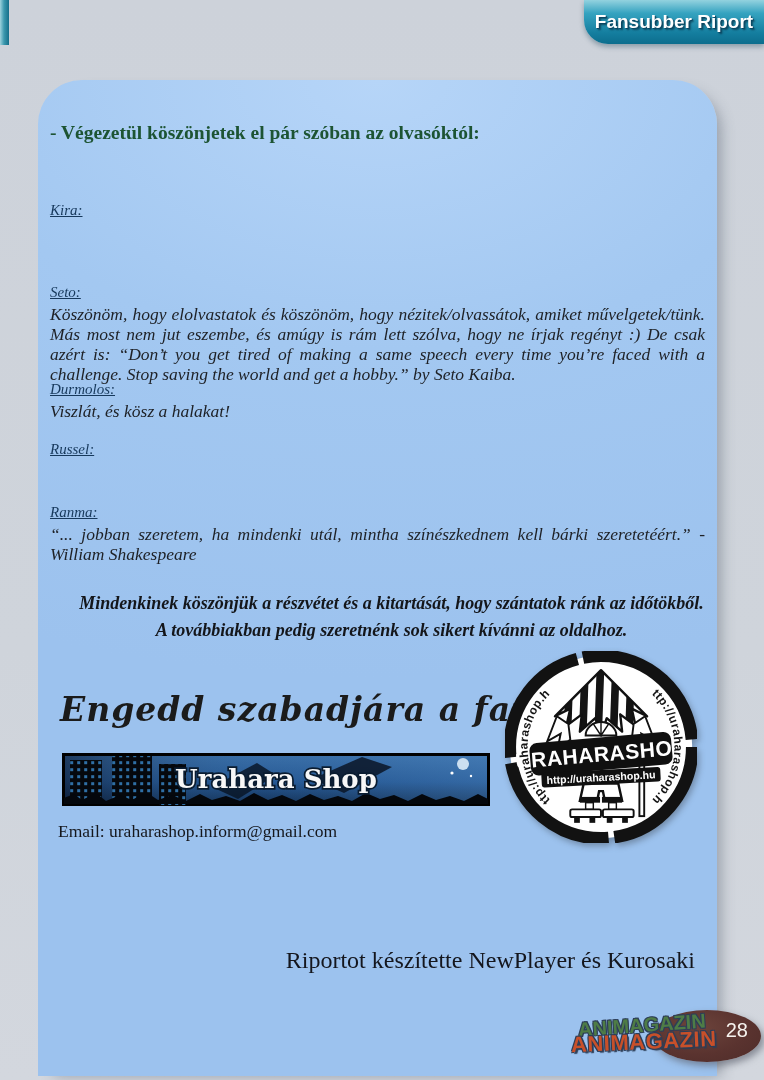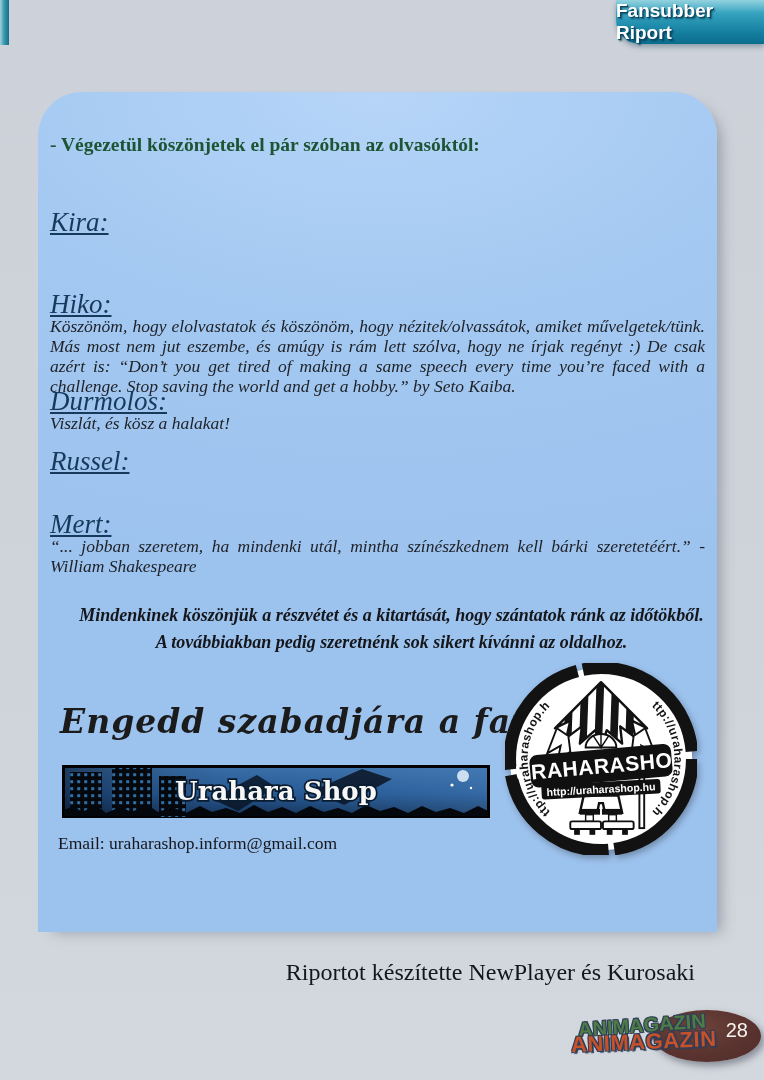--- a/index.html
+++ b/index.html
@@ -6,40 +6,40 @@
   body{width:764px;height:1080px;position:relative;overflow:hidden;
        background:linear-gradient(180deg,#cdd2da 0%,#cfd4db 60%,#d3d7de 100%);
        font-family:"Liberation Serif", serif;}
   .page{position:absolute;inset:0;}
 
   
   .edge-accent{position:absolute;left:0;top:0;width:9px;height:45px;
        background:linear-gradient(90deg,#9ed2dd 0%,#3b98ae 45%,#166f8a 100%);}
 
   
-  .header-tab{position:absolute;right:0;top:0;width:148px;height:44px;
+  .header-tab{position:absolute;right:0;top:0;width:180px;height:44px;
        border-bottom-left-radius:24px;
        background:linear-gradient(180deg,#93d2df 0%,#35a3c0 30%,#147e9f 75%,#0c6d8d 100%);
        box-shadow:0 3px 5px rgba(20,60,80,.35);
        display:flex;align-items:center;justify-content:center;}
   .header-tab span{font-family:"Liberation Sans",sans-serif;font-weight:bold;
        font-size:19px;color:#ffffff;
        text-shadow:1px 1px 0 #0a4763, 2px 2px 2px rgba(6,45,66,.75);}
 
   
-  .panel{position:absolute;left:38px;top:92px;width:679px;height:840px;
+  .panel{position:absolute;left:38px;top:80px;width:679px;height:996px;
        border-radius:44px 44px 0 0;
        background:radial-gradient(140% 60% at 50% 0%, #b6d5f8 0%, #a3c8f1 45%, #9cc2ee 100%);
        box-shadow:10px 6px 14px -6px rgba(85,95,110,.45);}
 
   .title{position:absolute;left:12px;top:42px;font-size:19.5px;font-weight:bold;
        color:#1d5433;}
 
   .section{position:absolute;left:12px;right:12px;}
-  .speaker{font-size:27px;font-style:italic;color:#17395c;
+  .speaker{font-size:15px;font-style:italic;color:#17395c;
        text-decoration:underline;line-height:24px;}
   .quote{margin:0;font-size:17.5px;font-style:italic;color:#1e2126;
        line-height:20px;text-align:justify;}
   .sec-kira{top:118px;}
   .sec-hiko{top:200px;}
   .sec-durmolos{top:297px;}
   .sec-russel{top:357px;}
   .sec-ranma{top:420px;}
 
   .closing{position:absolute;left:0;right:0;top:510px;text-align:center;
@@ -88,35 +88,35 @@
 
   <div class="panel">
 
     <div class="title">- Végezetül köszönjetek el pár szóban az olvasóktól:</div>
 
     <div class="section sec-kira">
       <div class="speaker">Kira: </div>
     </div>
 
     <div class="section sec-hiko">
-      <div class="speaker">Hiko:</div>
+      <div class="speaker">Seto:</div>
       <p class="quote">Köszönöm, hogy elolvastatok és köszönöm, hogy nézitek/olvassátok, amiket művelgetek/tünk. Más most nem jut eszembe, és amúgy is rám lett szólva, hogy ne írjak regényt :) De csak azért is: “Don’t you get tired of making a same speech every time you’re faced with a challenge. Stop saving the world and get a hobby.” by Seto Kaiba.</p>
     </div>
 
     <div class="section sec-durmolos">
       <div class="speaker">Durmolos:</div>
       <p class="quote">Viszlát, és kösz a halakat!</p>
     </div>
 
     <div class="section sec-russel">
       <div class="speaker">Russel:</div>
     </div>
 
     <div class="section sec-ranma">
-      <div class="speaker">Mert:</div>
+      <div class="speaker">Ranma:</div>
       <p class="quote">“... jobban szeretem, ha mindenki utál, mintha színészkednem kell bárki szeretetéért.” - William Shakespeare</p>
     </div>
 
     <div class="closing">
       <div>Mindenkinek köszönjük a részvétet és a kitartását, hogy szántatok ránk az időtökből.</div>
       <div>A továbbiakban pedig szeretnénk sok sikert kívánni az oldalhoz.</div>
     </div>
 
     <div class="slogan">Engedd szabadjára a fantáziád!</div>
 

